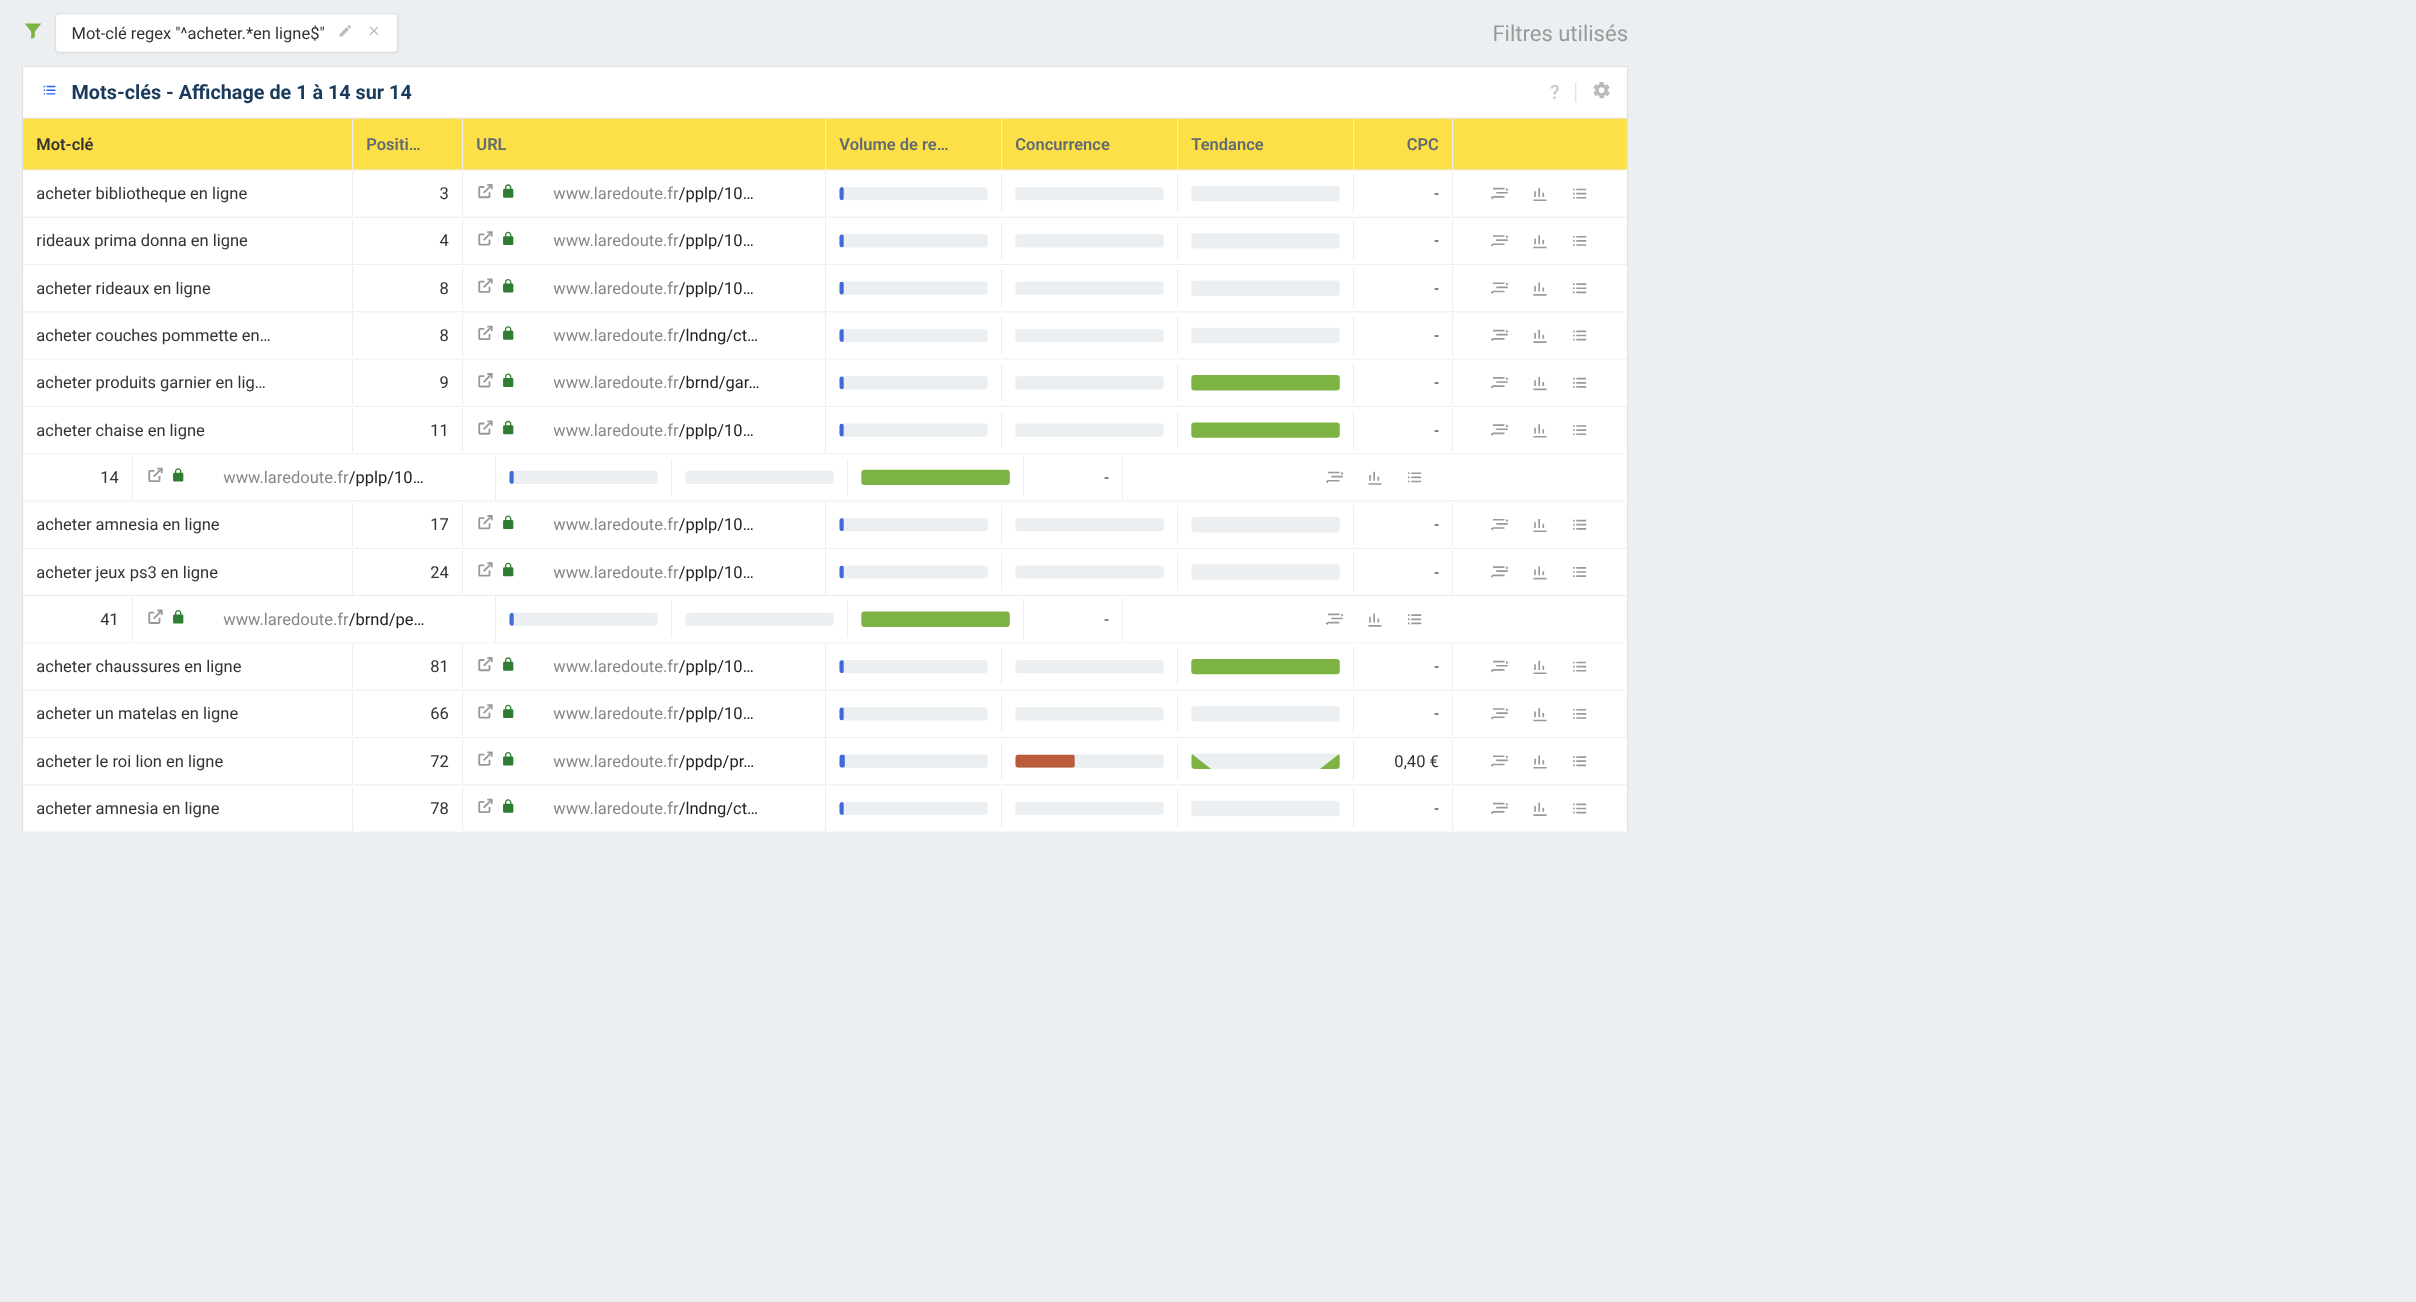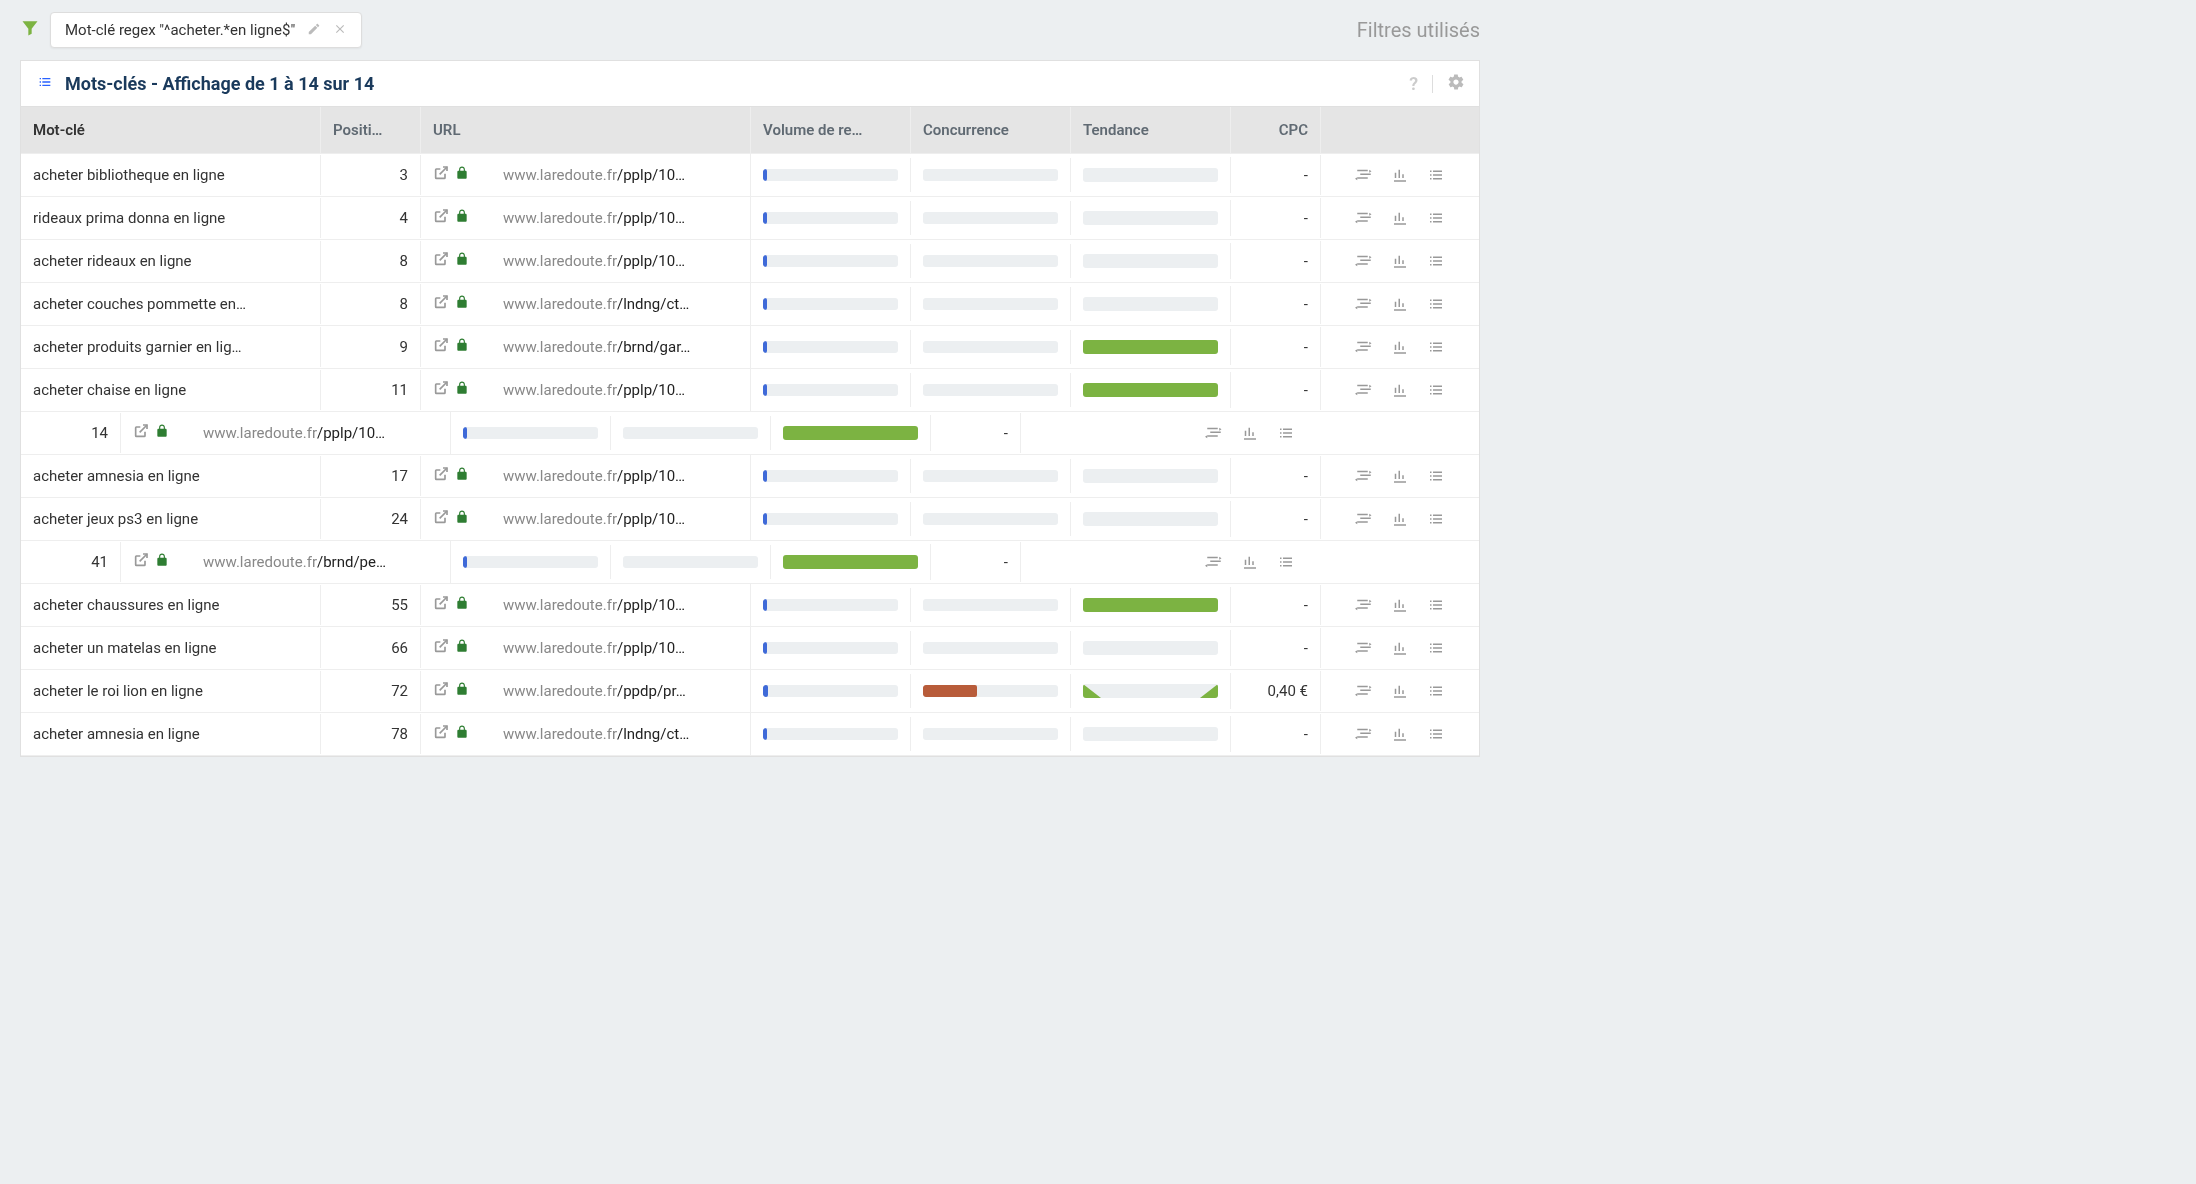--- a/index.html
+++ b/index.html
@@ -18,21 +18,21 @@
 .panel { background: #fff; margin: 0 20px; border: 1px solid #e0e0e0; }
 .panel-header { display: flex; align-items: center; padding: 12px 14px; border-bottom: 1px solid #e0e0e0; }
 .panel-header .list-icon { color: #2962ff; margin-right: 10px; }
 .panel-title { color: #1a3a5c; font-size: 18px; font-weight: 700; flex: 1; }
 .panel-actions { display: flex; align-items: center; gap: 14px; color: #bbb; }
 .panel-actions .divider { width:1px; height:18px; background:#ddd; }
 
 
 .table { display: flex; flex-direction: column; }
 .thead, .trow { display: flex; align-items: center; border-bottom: 1px solid #eee; }
-.thead { background: #e5e5e5; font-weight: 600; color: #606a73; font-size: 15px; }
+.thead { background: #fde047; font-weight: 600; color: #606a73; font-size: 15px; }
 .thead .cell { padding: 14px 12px; border-right: 1px solid #eee; }
 .trow .cell { padding: 11px 12px; border-right: 1px solid #eee; font-size: 15px; }
 .trow:nth-child(odd) { background: #fff; }
 .trow .cell:last-child, .thead .cell:last-child { border-right: none; }
 
 .col-keyword { width: 300px; white-space: nowrap; overflow: hidden; text-overflow: ellipsis; color: #333; }
 .col-position { width: 100px; text-align: right; white-space: nowrap; overflow: hidden; text-overflow: ellipsis; }
 .col-url { width: 330px; display: flex; align-items: center; gap: 6px; white-space: nowrap; overflow: hidden; }
 .col-volume { width: 160px; white-space: nowrap; overflow: hidden; text-overflow: ellipsis; }
 .col-concurrence { width: 160px; white-space: nowrap; overflow: hidden; text-overflow: ellipsis; }
@@ -593,21 +593,21 @@
               </span>
       <span class="action-icon">
                 <svg width="18" height="18" viewBox="0 0 24 24" fill="#999">
                   <path d="M4 6h2v2H4zm4 0h12v2H8zM4 11h2v2H4zm4 0h12v2H8zM4 16h2v2H4zm4 0h12v2H8z"></path>
                 </svg>
               </span>
     </div>
   </div>
           <div class="trow">
     <div class="cell col-keyword">acheter chaussures en ligne</div>
-    <div class="cell col-position">55</div>
+    <div class="cell col-position">81</div>
     <div class="cell col-url">
       <span class="ext-icon"><svg width="16" height="16" viewBox="0 0 24 24" fill="none" stroke="#999" stroke-width="2.5">
                   <path d="M18 13v6a1 1 0 01-1 1H5a1 1 0 01-1-1V7a1 1 0 011-1h6"></path>
                   <path d="M15 3h6v6"></path>
                   <path d="M10 14L21 3"></path>
                 </svg></span>
       <span class="lock-icon"><svg width="14" height="16" viewBox="0 0 24 24" fill="#2e7d32">
                   <path d="M18 8h-1V6c0-2.8-2.2-5-5-5S7 3.2 7 6v2H6c-1.1 0-2 .9-2 2v10c0 1.1.9 2 2 2h12c1.1 0 2-.9 2-2V10c0-1.1-.9-2-2-2zM9 6c0-1.7 1.3-3 3-3s3 1.3 3 3v2H9V6z"></path>
                 </svg></span>
       <span class="url-cell-text"><span class="url-domain">www.laredoute.fr</span><span class="url-path">/pplp/10…</span></span>

